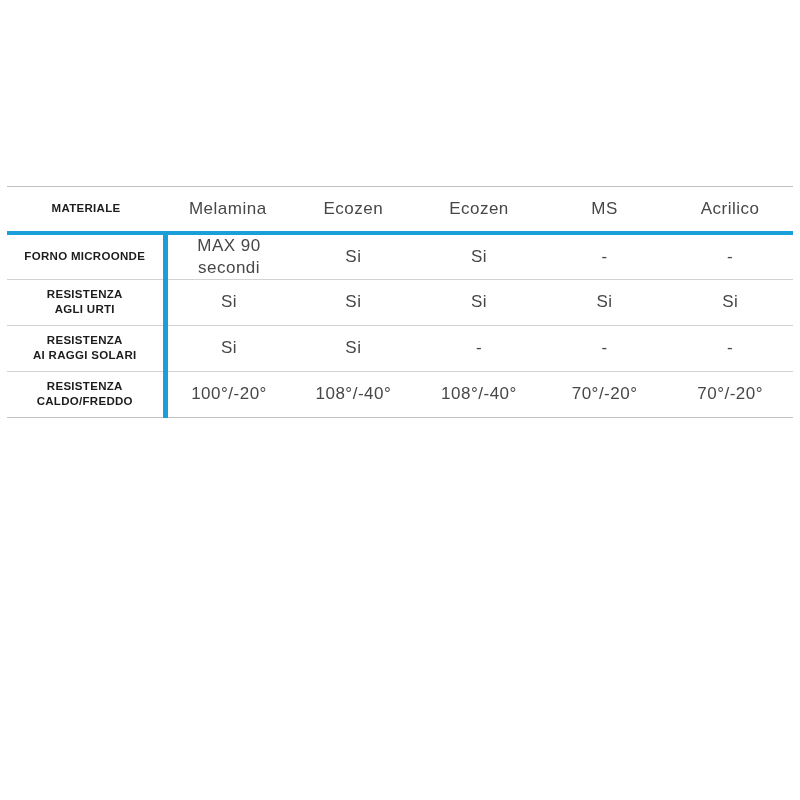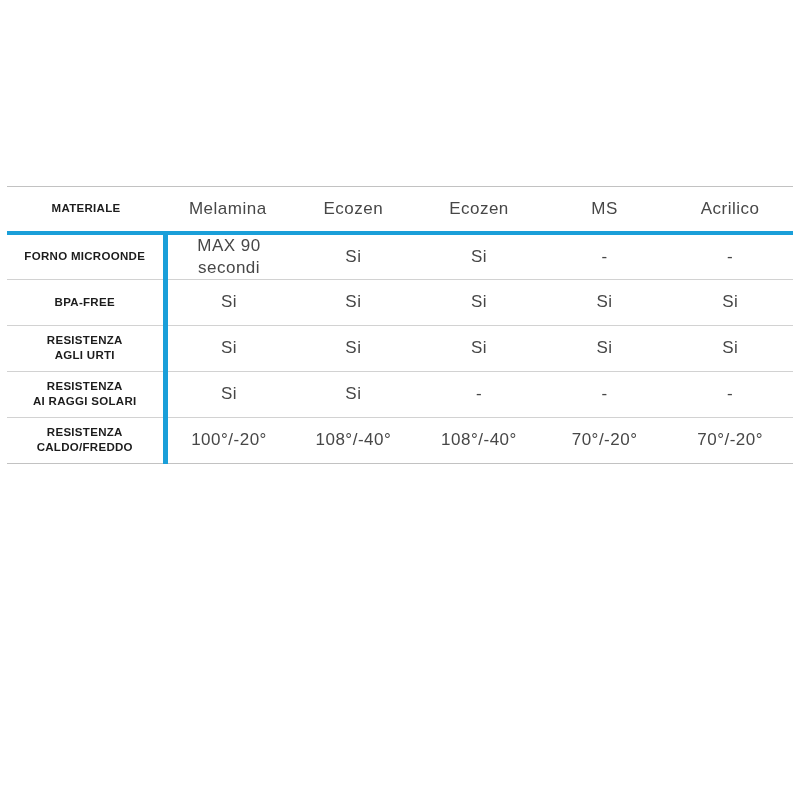--- a/index.html
+++ b/index.html
@@ -84,28 +84,20 @@
     <tbody>
       <tr>
         <td class="lbl">FORNO MICROONDE</td>
         <td class="val">MAX 90 secondi</td>
         <td class="val">Si</td>
         <td class="val">Si</td>
         <td class="val">-</td>
         <td class="val">-</td>
       </tr>
       <tr>
-        <td class="lbl">BPA-FREE</td>
-        <td class="val">Si</td>
-        <td class="val">Si</td>
-        <td class="val">Si</td>
-        <td class="val">Si</td>
-        <td class="val">Si</td>
-      </tr>
-      <tr>
         <td class="lbl">RESISTENZA
 AGLI URTI</td>
         <td class="val">Si</td>
         <td class="val">Si</td>
         <td class="val">Si</td>
         <td class="val">Si</td>
         <td class="val">Si</td>
       </tr>
       <tr>
         <td class="lbl">RESISTENZA

